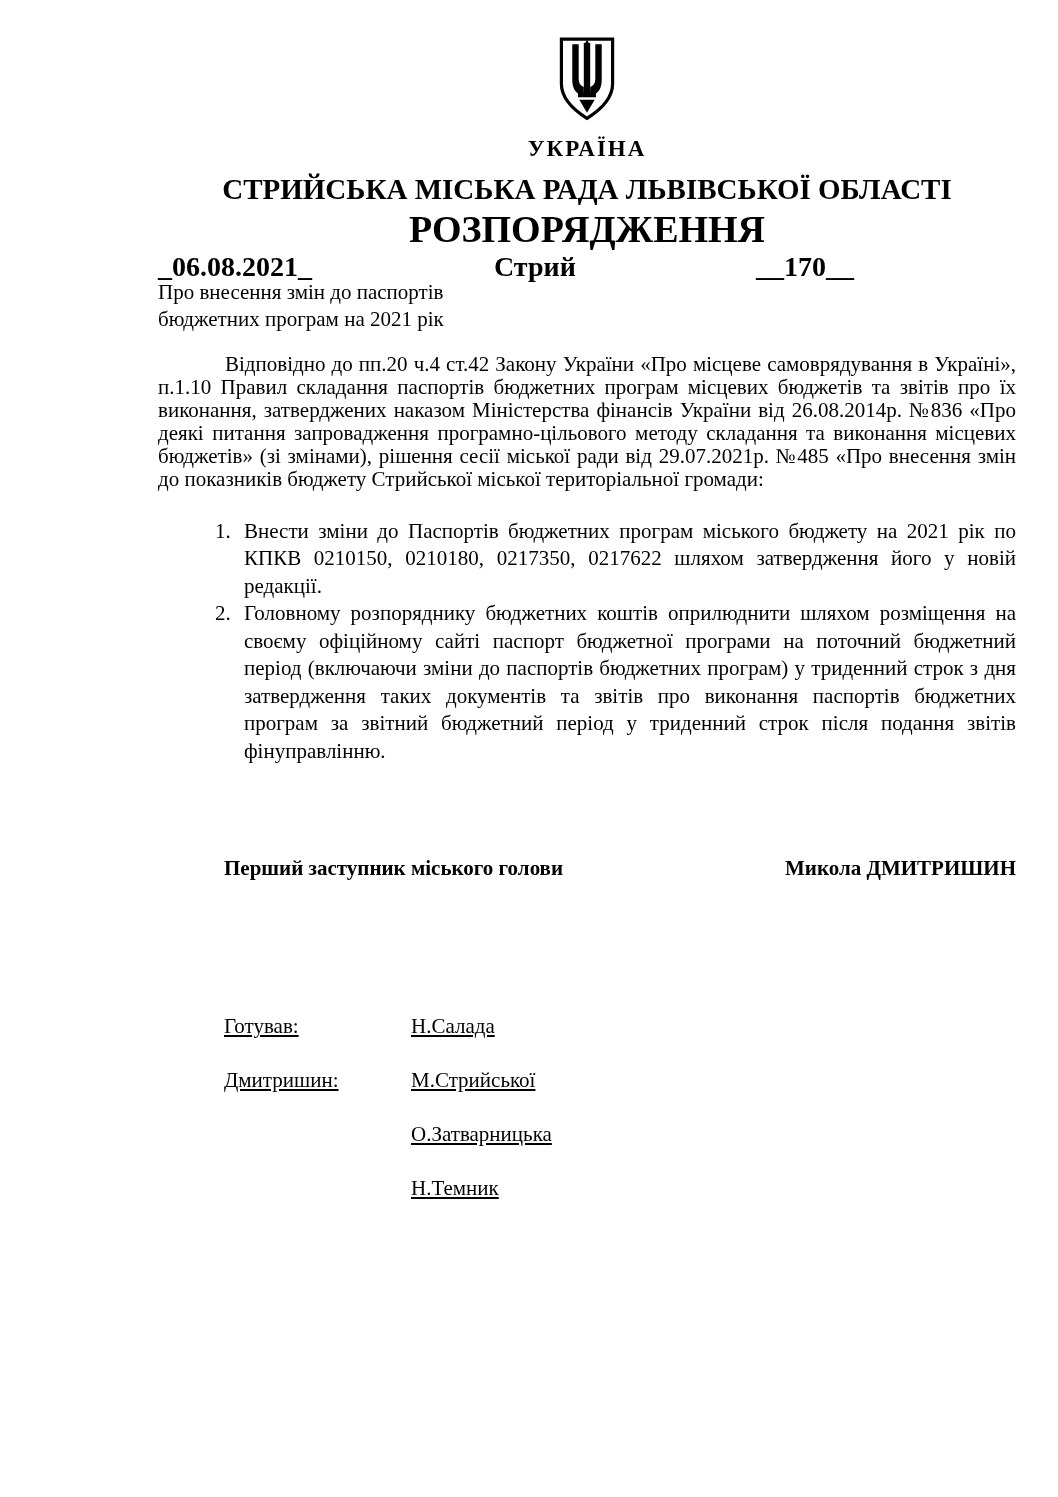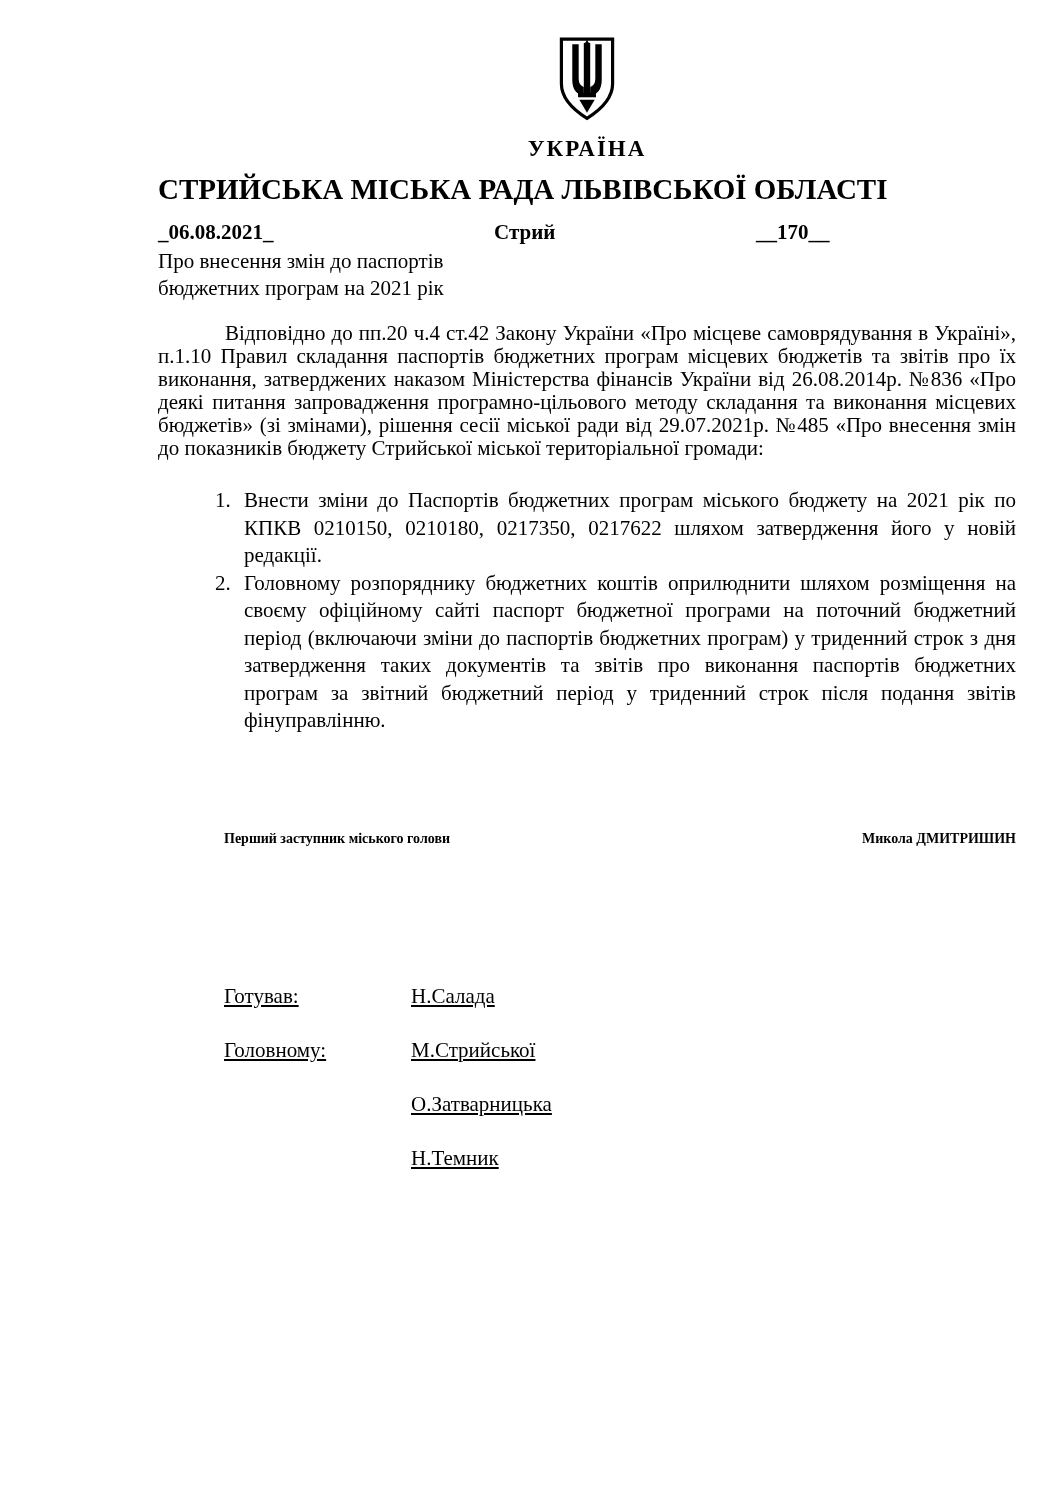--- a/index.html
+++ b/index.html
@@ -29,21 +29,21 @@
   }
   .country {
     text-align: center;
     font-weight: bold;
     font-size: 23px;
     line-height: 1.1;
     letter-spacing: 2px;
     margin-top: 12px;
   }
   .council {
-    text-align: left;
+    text-align: center;
     font-weight: bold;
     font-size: 29px;
     line-height: 1.1;
     margin-top: 13px;
     white-space: nowrap;
   }
   .doc-type {
     text-align: center;
     font-weight: bold;
     font-size: 38px;
@@ -52,24 +52,23 @@
   }
   .doc-author {
     text-align: center;
     font-weight: bold;
     font-size: 24px;
     line-height: 1.1;
     margin-top: 9px;
   }
   .meta-row {
     position: relative;
-    margin-top: 14px;
     height: 28px;
     font-weight: bold;
-    font-size: 21px;
+    font-size: 28px;
   }
   .meta-date   { position: absolute; left: 0; }
   .meta-place  { position: absolute; left: 336px; }
   .meta-number { position: absolute; left: 598px; }
   .subject {
     font-size: 21px;
     line-height: 27px;
   }
   .intro {
     margin: 20px 0 0 0;
@@ -86,21 +85,21 @@
   }
   ol.items li {
     text-align: justify;
     padding-left: 8px;
   }
   .sig-row {
     margin-top: 90px;
     display: flex;
     justify-content: space-between;
     font-weight: bold;
-    font-size: 14px;
+    font-size: 21px;
     line-height: 27px;
   }
   .sig-title { margin-left: 66px; }
   .approvals {
     margin-top: 131px;
     font-size: 21px;
     line-height: 27px;
     text-decoration: underline;
   }
   .appr-row {
@@ -125,20 +124,21 @@
     <path d="M27 12 h10 v54 q0 10 8 13 v14 q-18 -4 -18 -25 Z" fill="#000000"></path>
     <path d="M73 12 h-10 v54 q0 10 -8 13 v14 q18 -4 18 -25 Z" fill="#000000"></path>
     <rect x="36" y="88" width="28" height="7" fill="#000000"></rect>
     <path d="M38 99 h24 l-12 20 Z" fill="#000000"></path>
   </svg>
 
   <div class="country">УКРАЇНА</div>
 
   <div class="council">СТРИЙСЬКА МІСЬКА РАДА ЛЬВІВСЬКОЇ ОБЛАСТІ</div>
 
+  <div class="doc-type">РОЗПОРЯДЖЕННЯ</div>
 
 
   <div class="meta-row">
     <span class="meta-date">_06.08.2021_</span>
     <span class="meta-place">Стрий</span>
     <span class="meta-number">__170__</span>
   </div>
 
   <div class="subject">
     <div>Про внесення змін до паспортів</div>
@@ -156,21 +156,21 @@
     <span class="sig-title">Перший заступник міського голови</span>
     <span class="sig-name">Микола ДМИТРИШИН</span>
   </div>
 
   <div class="approvals">
     <div class="appr-row">
       <span class="appr-label">Готував:</span>
       <span class="appr-name">Н.Салада</span>
     </div>
     <div class="appr-row">
-      <span class="appr-label">Головному:</span>
+      <span class="appr-label">Дмитришин:</span>
       <span class="appr-name">М.Стрийської</span>
     </div>
     <div class="appr-row">
       <span class="appr-label"></span>
       <span class="appr-name">О.Затварницька</span>
     </div>
     <div class="appr-row">
       <span class="appr-label"></span>
       <span class="appr-name">Н.Темник</span>
     </div>

